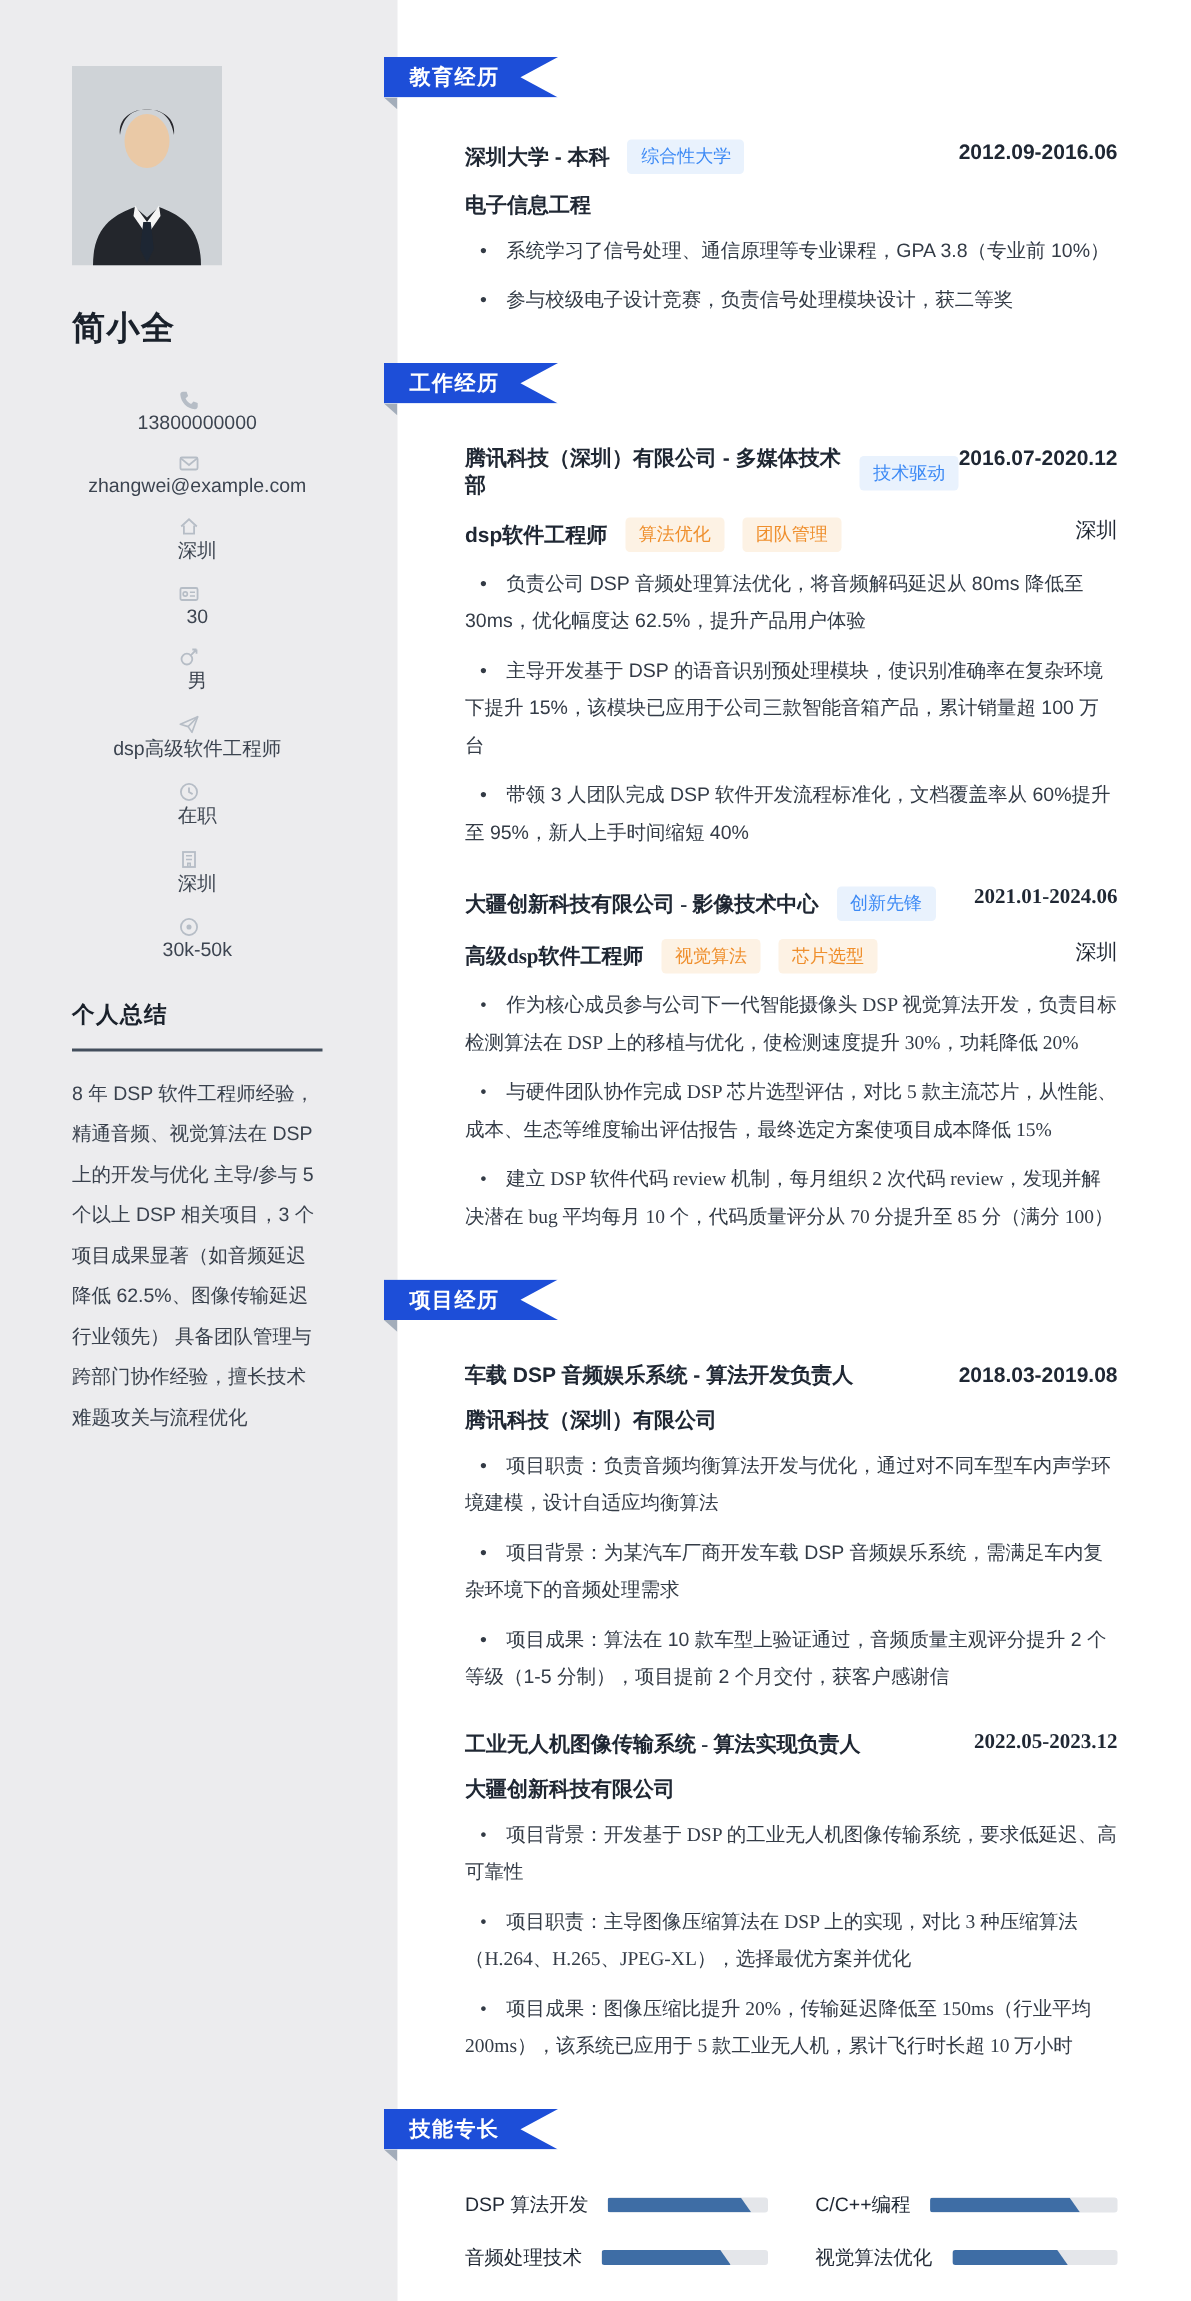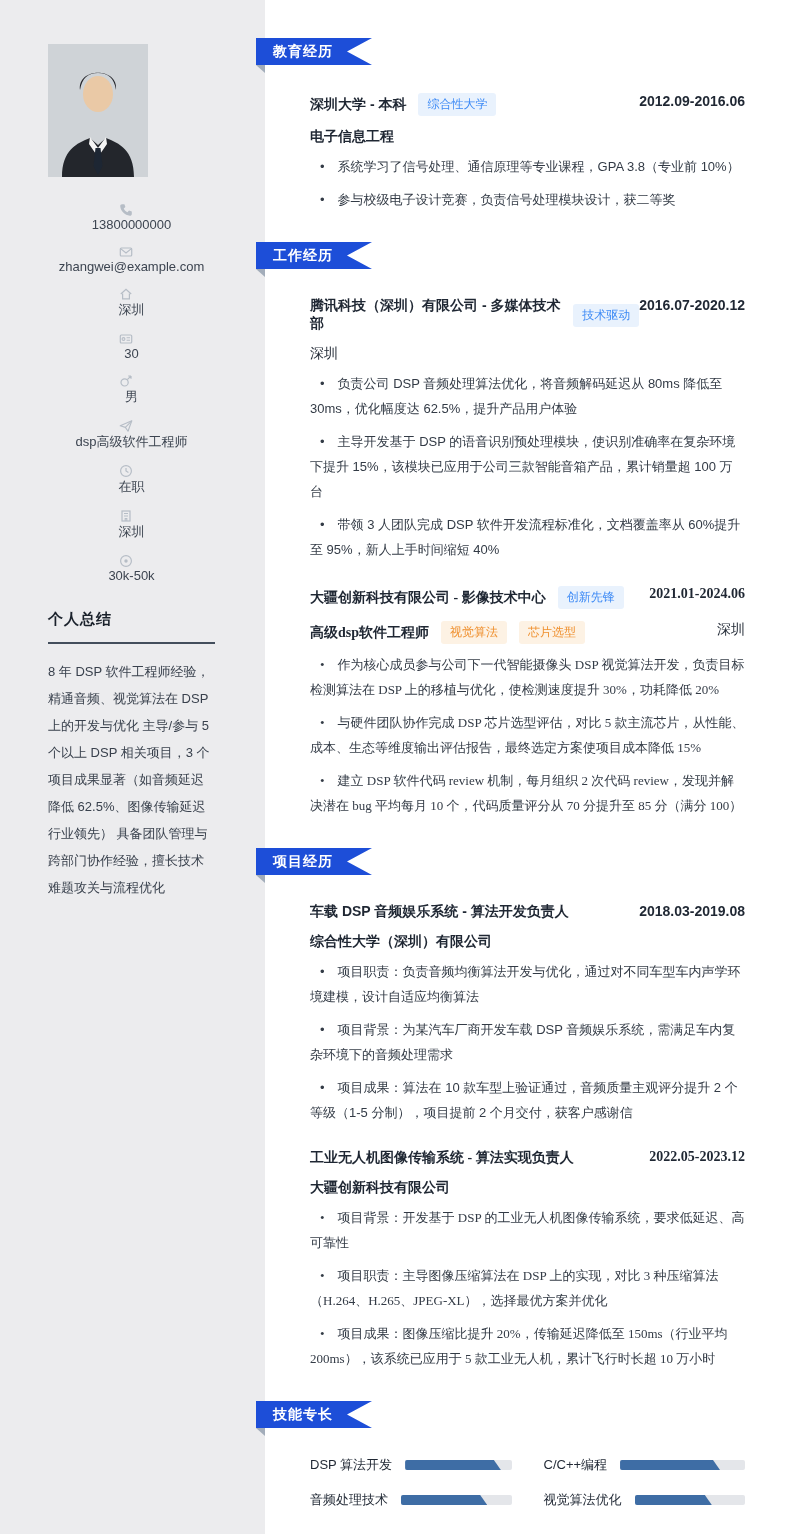--- a/index.html
+++ b/index.html
@@ -62,20 +62,21 @@
   <aside class="sidebar">
     <svg class="photo" viewBox="0 0 100 133" xmlns="http://www.w3.org/2000/svg">
       <rect x="0" y="0" width="100" height="133" fill="#cfd3d7"></rect>
       <ellipse cx="50" cy="50" rx="15" ry="18" fill="#eac9a6"></ellipse>
       <path d="M32 46 C29 23 71 23 68 46 C66 34 60 29 50 29 C40 29 34 34 32 46 Z" fill="#26262b"></path>
       <path d="M14 133 C14 106 29 99 42 94 L50 101 L58 94 C71 99 86 106 86 133 Z" fill="#23262c"></path>
       <path d="M42 93 L50 104 L58 93 L59 100 L50 113 L41 100 Z" fill="#f5f5f5"></path>
       <path d="M47.5 104 L52.5 104 L54.5 122 L50 131 L45.5 122 Z" fill="#1d2633"></path>
     </svg>
 
+    <div class="name">简小全</div>
 
     <div class="contacts">
       <div class="contact">
         <svg class="cicon" viewBox="0 0 14 14">
             <path d="M3 1.2 L5.4 1.2 L6.4 4 L4.7 5.6 C5.5 7.3 6.7 8.5 8.4 9.3 L10 7.6 L12.8 8.6 L12.8 11 C12.8 12 11.9 12.9 10.9 12.8 C5.7 12.3 1.7 8.3 1.2 3.1 C1.1 2.1 2 1.2 3 1.2 Z" fill="#b6bdc6"></path>
           </svg>
         <span>13800000000</span>
       </div>
       <div class="contact">
         <svg class="cicon" viewBox="0 0 14 14">
@@ -173,20 +174,25 @@
 
         <div class="job">
           <div class="entry-row">
             <div class="entry-left">
               <span class="entry-title">腾讯科技（深圳）有限公司 - 多媒体技术部</span>
               <span class="tag tag-blue">技术驱动</span>
             </div>
             <span class="entry-date">2016.07-2020.12</span>
           </div>
           <div class="entry-row row2">
+            <div class="entry-left">
+              <span class="entry-title">dsp软件工程师</span>
+              <span class="tag tag-orange">算法优化</span>
+              <span class="tag tag-orange">团队管理</span>
+            </div>
             <span class="entry-loc">深圳</span>
           </div>
           <div class="bullets">
             <p class="bullet">负责公司 DSP 音频处理算法优化，将音频解码延迟从 80ms 降低至 30ms，优化幅度达 62.5%，提升产品用户体验</p>
             <p class="bullet">主导开发基于 DSP 的语音识别预处理模块，使识别准确率在复杂环境下提升 15%，该模块已应用于公司三款智能音箱产品，累计销量超 100 万台</p>
             <p class="bullet">带领 3 人团队完成 DSP 软件开发流程标准化，文档覆盖率从 60%提升至 95%，新人上手时间缩短 40%</p>
           </div>
         </div>
 
         <div class="job">
@@ -220,21 +226,21 @@
         <div class="ribbon">项目经历</div>
       </div>
       <div class="section-body">
 
         <div class="project">
           <div class="entry-row">
             <span class="entry-title">车载 DSP 音频娱乐系统 - 算法开发负责人</span>
             <span class="entry-date">2018.03-2019.08</span>
           </div>
           <div class="entry-row row2">
-            <span class="entry-title">综合性大学（深圳）有限公司</span>
+            <span class="entry-title">腾讯科技（深圳）有限公司</span>
           </div>
           <div class="bullets">
             <p class="bullet">项目职责：负责音频均衡算法开发与优化，通过对不同车型车内声学环境建模，设计自适应均衡算法</p>
             <p class="bullet">项目背景：为某汽车厂商开发车载 DSP 音频娱乐系统，需满足车内复杂环境下的音频处理需求</p>
             <p class="bullet">项目成果：算法在 10 款车型上验证通过，音频质量主观评分提升 2 个等级（1-5 分制），项目提前 2 个月交付，获客户感谢信</p>
           </div>
         </div>
 
         <div class="project">
           <div class="entry-row">

